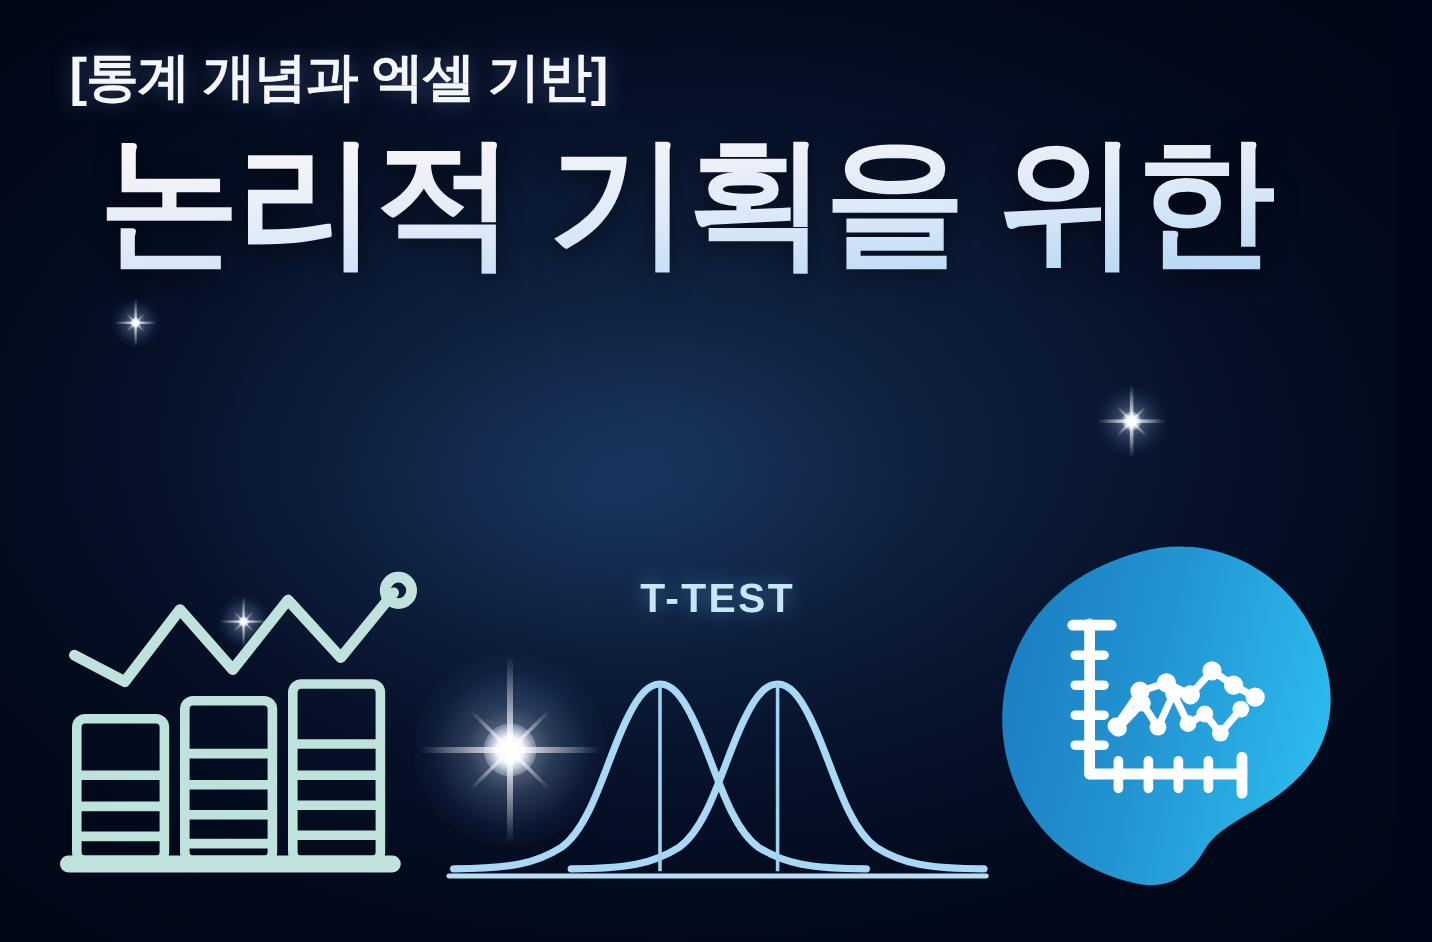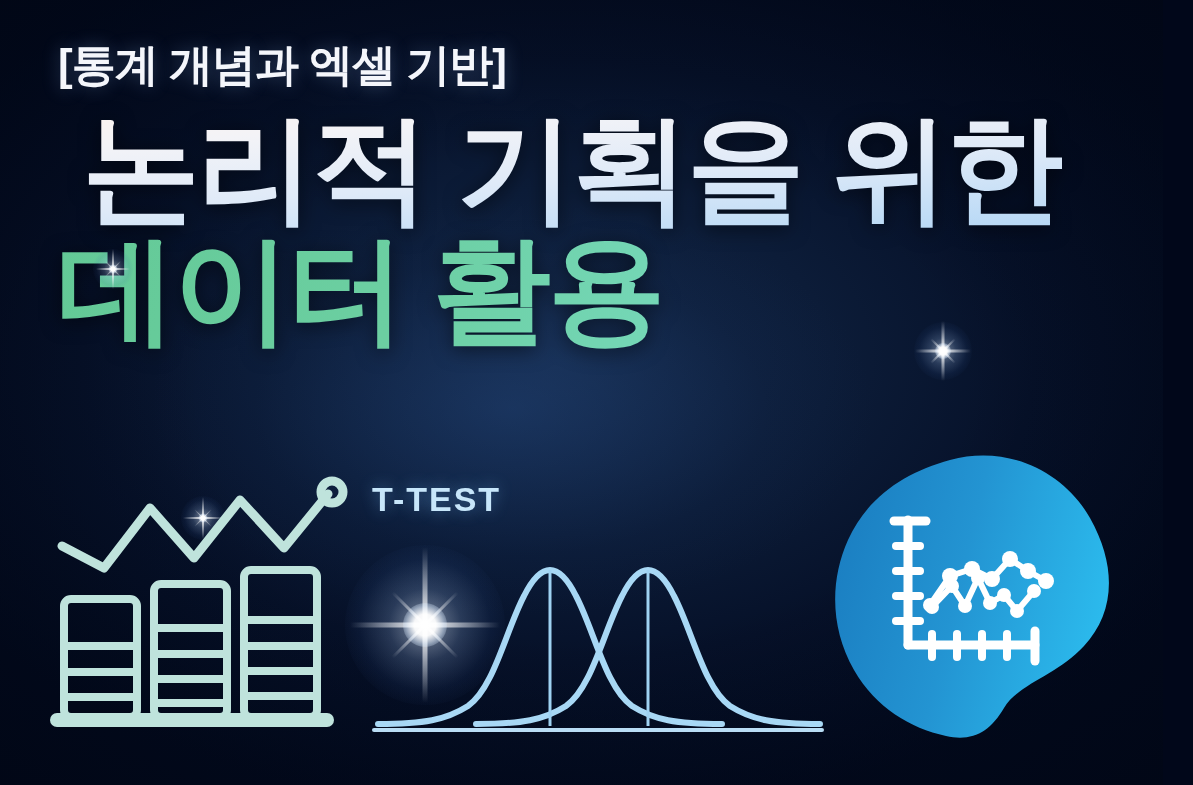--- a/index.html
+++ b/index.html
@@ -119,41 +119,40 @@
   #sparkle-trend .r-d1{ width:1px; height:24px; transform:translate(-50%,-50%) rotate(45deg); }
   #sparkle-trend .r-d2{ width:1px; height:24px; transform:translate(-50%,-50%) rotate(-45deg); }
 
   
   #bar-chart-icon  { position:absolute; left:44px;  top:470px; width:300px; height:270px; }
   #ttest-group     { position:absolute; left:372px; top:480px; width:452px; height:268px; }
   #blob-group      { position:absolute; left:832px; top:446px; width:310px; height:300px; }
 
   .ttest-label {
     position:absolute; left:0; top:0; width:100%;
-    text-align:left;
+    text-align:center;
     font-size:34px; font-weight:bold;
     letter-spacing:2px;
     color:#c7e6fa;
     text-shadow:0 0 16px rgba(120,190,250,.45);
   }
   .ttest-svg { position:absolute; left:0; top:54px; }
   svg { display:block; overflow:visible; }
 </style>
 </head>
 <body>
 
 <div id="banner">
 
   <div class="bg-wash"></div>
   <div class="bg-vignette"></div>
 
   <div class="text-block">
     <div class="subtitle">[통계 개념과 엑셀 기반]</div>
     <div class="title-line l1">논리적 기획을 위한</div>
-    <div class="title-line l2">데이터 활용</div>
   </div>
 
   <div class="sparkle" id="sparkle-small">
     <div class="halo"></div>
       <div class="ray r-v"></div>
       <div class="ray r-h"></div>
     <div class="ray r-d1"></div>
       <div class="ray r-d2"></div>
       <div class="core"></div>
   </div>

